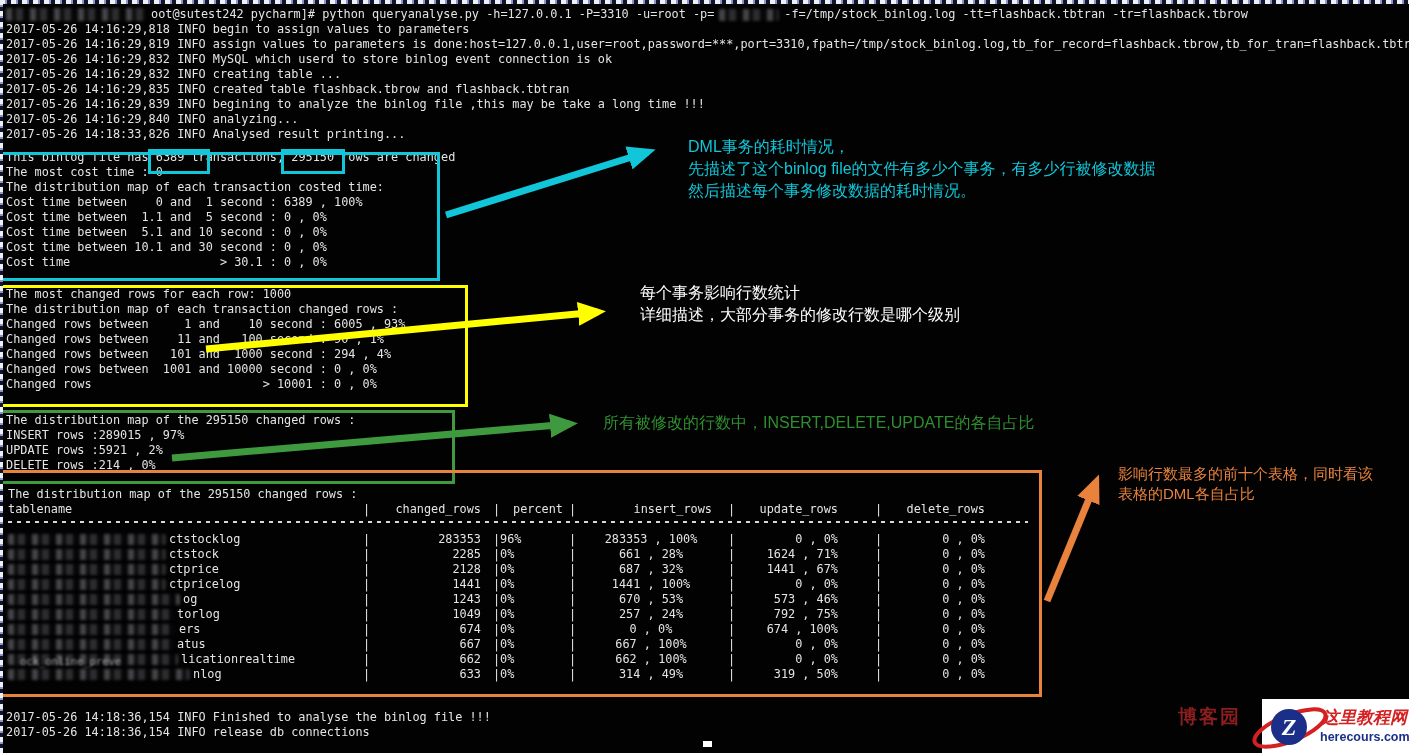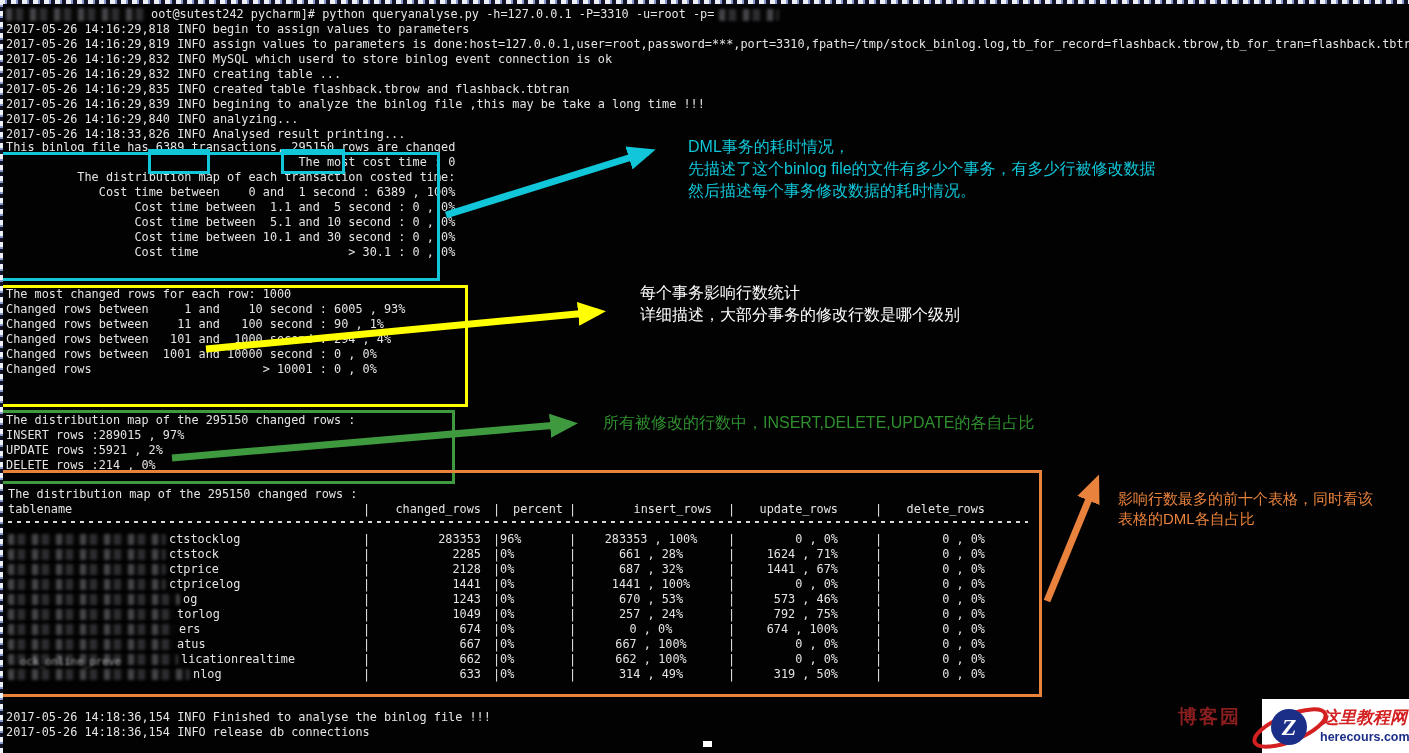--- a/index.html
+++ b/index.html
@@ -42,21 +42,21 @@
   .update{left:740px;width:98px;text-align:right}
   .delete{left:885px;width:100px;text-align:right}
   .hc{text-align:right;}
   .dashes{position:absolute;left:8px;top:521px;width:1020px;height:2px;
     background:repeating-linear-gradient(90deg,#d8d8d8 0 4px,transparent 4px 9px);}
   
   .ann{position:absolute;font-family:"Liberation Sans",sans-serif;font-size:16px;line-height:22px;}
   .ann-cyan{left:688px;top:136px;color:var(--cyan,#10c6d8);}
   .ann-yellow{left:640px;top:282px;color:#ffffff;}
   .ann-green{left:603px;top:412px;color:#2f8f2f;}
-  .ann-orange{left:1118px;top:489px;color:var(--orange,#e8823c);font-size:15px;line-height:20px;}
+  .ann-orange{left:1118px;top:464px;color:var(--orange,#e8823c);font-size:15px;line-height:20px;}
   .overlay{position:absolute;left:0;top:0;pointer-events:none;z-index:40;}
   
   .wm{position:absolute;left:1178px;top:704px;font-family:"Liberation Sans",sans-serif;
       font-size:19px;font-weight:bold;letter-spacing:2px;color:var(--wmred,#8b1e1e);text-align:center;}
   .logo{position:absolute;left:1262px;top:699px;width:147px;height:54px;background:#fff;z-index:60;}
   .logo-circle{position:absolute;left:9px;top:10px;width:36px;height:36px;border-radius:50%;
       background:var(--logonavy,#1c2f88);display:flex;align-items:center;justify-content:center;}
   .logo-z{color:#fff;font-family:"Liberation Serif",serif;font-weight:bold;font-size:24px;font-style:italic;}
   .logo-swoosh{position:absolute;left:-16px;top:2px;}
   .logo-title{position:absolute;left:60px;top:7px;font-family:"Liberation Sans",sans-serif;
@@ -68,52 +68,54 @@
 </head>
 <body>
 
 <div class="stage">
 
   <div class="tgroup" style="top:7px;">
     <div class="tline" id="cmdline">
       <span class="censor cmd-censor"></span>
       <span>oot@sutest242 pycharm]# python queryanalyse.py -h=127.0.0.1 -P=3310 -u=root -p=</span>
       <span class="censor pw-censor"></span>
+      <span>-f=/tmp/stock_binlog.log -tt=flashback.tbtran -tr=flashback.tbrow</span>
     </div>
     <div>
 
     <div class="tline">2017-05-26 14:16:29,818 INFO begin to assign values to parameters</div>
         <div class="tline">2017-05-26 14:16:29,819 INFO assign values to parameters is done:host=127.0.0.1,user=root,password=***,port=3310,fpath=/tmp/stock_binlog.log,tb_for_record=flashback.tbrow,tb_for_tran=flashback.tbtran</div>
         <div class="tline">2017-05-26 14:16:29,832 INFO MySQL which userd to store binlog event connection is ok</div>
         <div class="tline">2017-05-26 14:16:29,832 INFO creating table ...</div>
         <div class="tline">2017-05-26 14:16:29,835 INFO created table flashback.tbrow and flashback.tbtran</div>
         <div class="tline">2017-05-26 14:16:29,839 INFO begining to analyze the binlog file ,this may be take a long time !!!</div>
         <div class="tline">2017-05-26 14:16:29,840 INFO analyzing...</div>
         <div class="tline">2017-05-26 14:18:33,826 INFO Analysed result printing...</div>
       </div>
   </div>
 
-  <div class="tgroup" style="top:140px;text-align:right;">
+  <div class="tgroup" style="top:150px;">
     <div class="tline"><span>This binlog file has </span><span>6389</span><span> transactions, </span><span>295150</span><span> rows are changed</span></div>
     <div>
 
     <div class="tline">The most cost time : 0</div>
         <div class="tline">The distribution map of each transaction costed time:</div>
         <div class="tline">Cost time between    0 and  1 second : 6389 , 100%</div>
         <div class="tline">Cost time between  1.1 and  5 second : 0 , 0%</div>
         <div class="tline">Cost time between  5.1 and 10 second : 0 , 0%</div>
         <div class="tline">Cost time between 10.1 and 30 second : 0 , 0%</div>
         <div class="tline">Cost time                     &gt; 30.1 : 0 , 0%</div>
       </div>
   </div>
 
   <div class="tgroup" style="top:287px;">
     <div>
 
     <div class="tline">The most changed rows for each row: 1000</div>
+        <div class="tline">The distribution map of each transaction changed rows :</div>
         <div class="tline">Changed rows between     1 and    10 second : 6005 , 93%</div>
         <div class="tline">Changed rows between    11 and   100 second : 90 , 1%</div>
         <div class="tline">Changed rows between   101 and  1000 second : 294 , 4%</div>
         <div class="tline">Changed rows between  1001 and 10000 second : 0 , 0%</div>
         <div class="tline">Changed rows                        &gt; 10001 : 0 , 0%</div>
       </div>
   </div>
 
   <div class="tgroup" style="top:413px;">
     <div>

